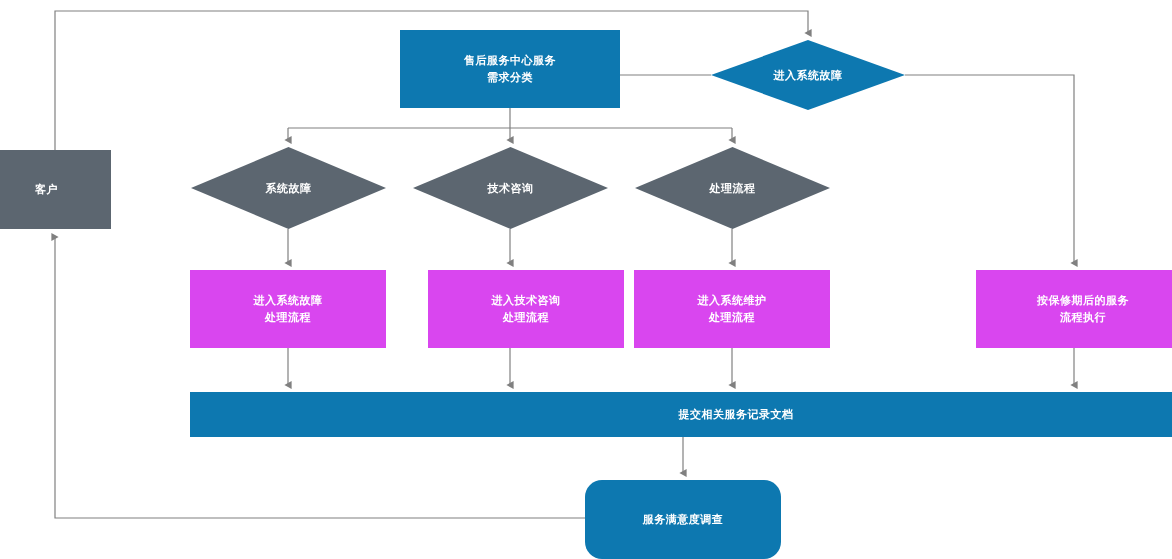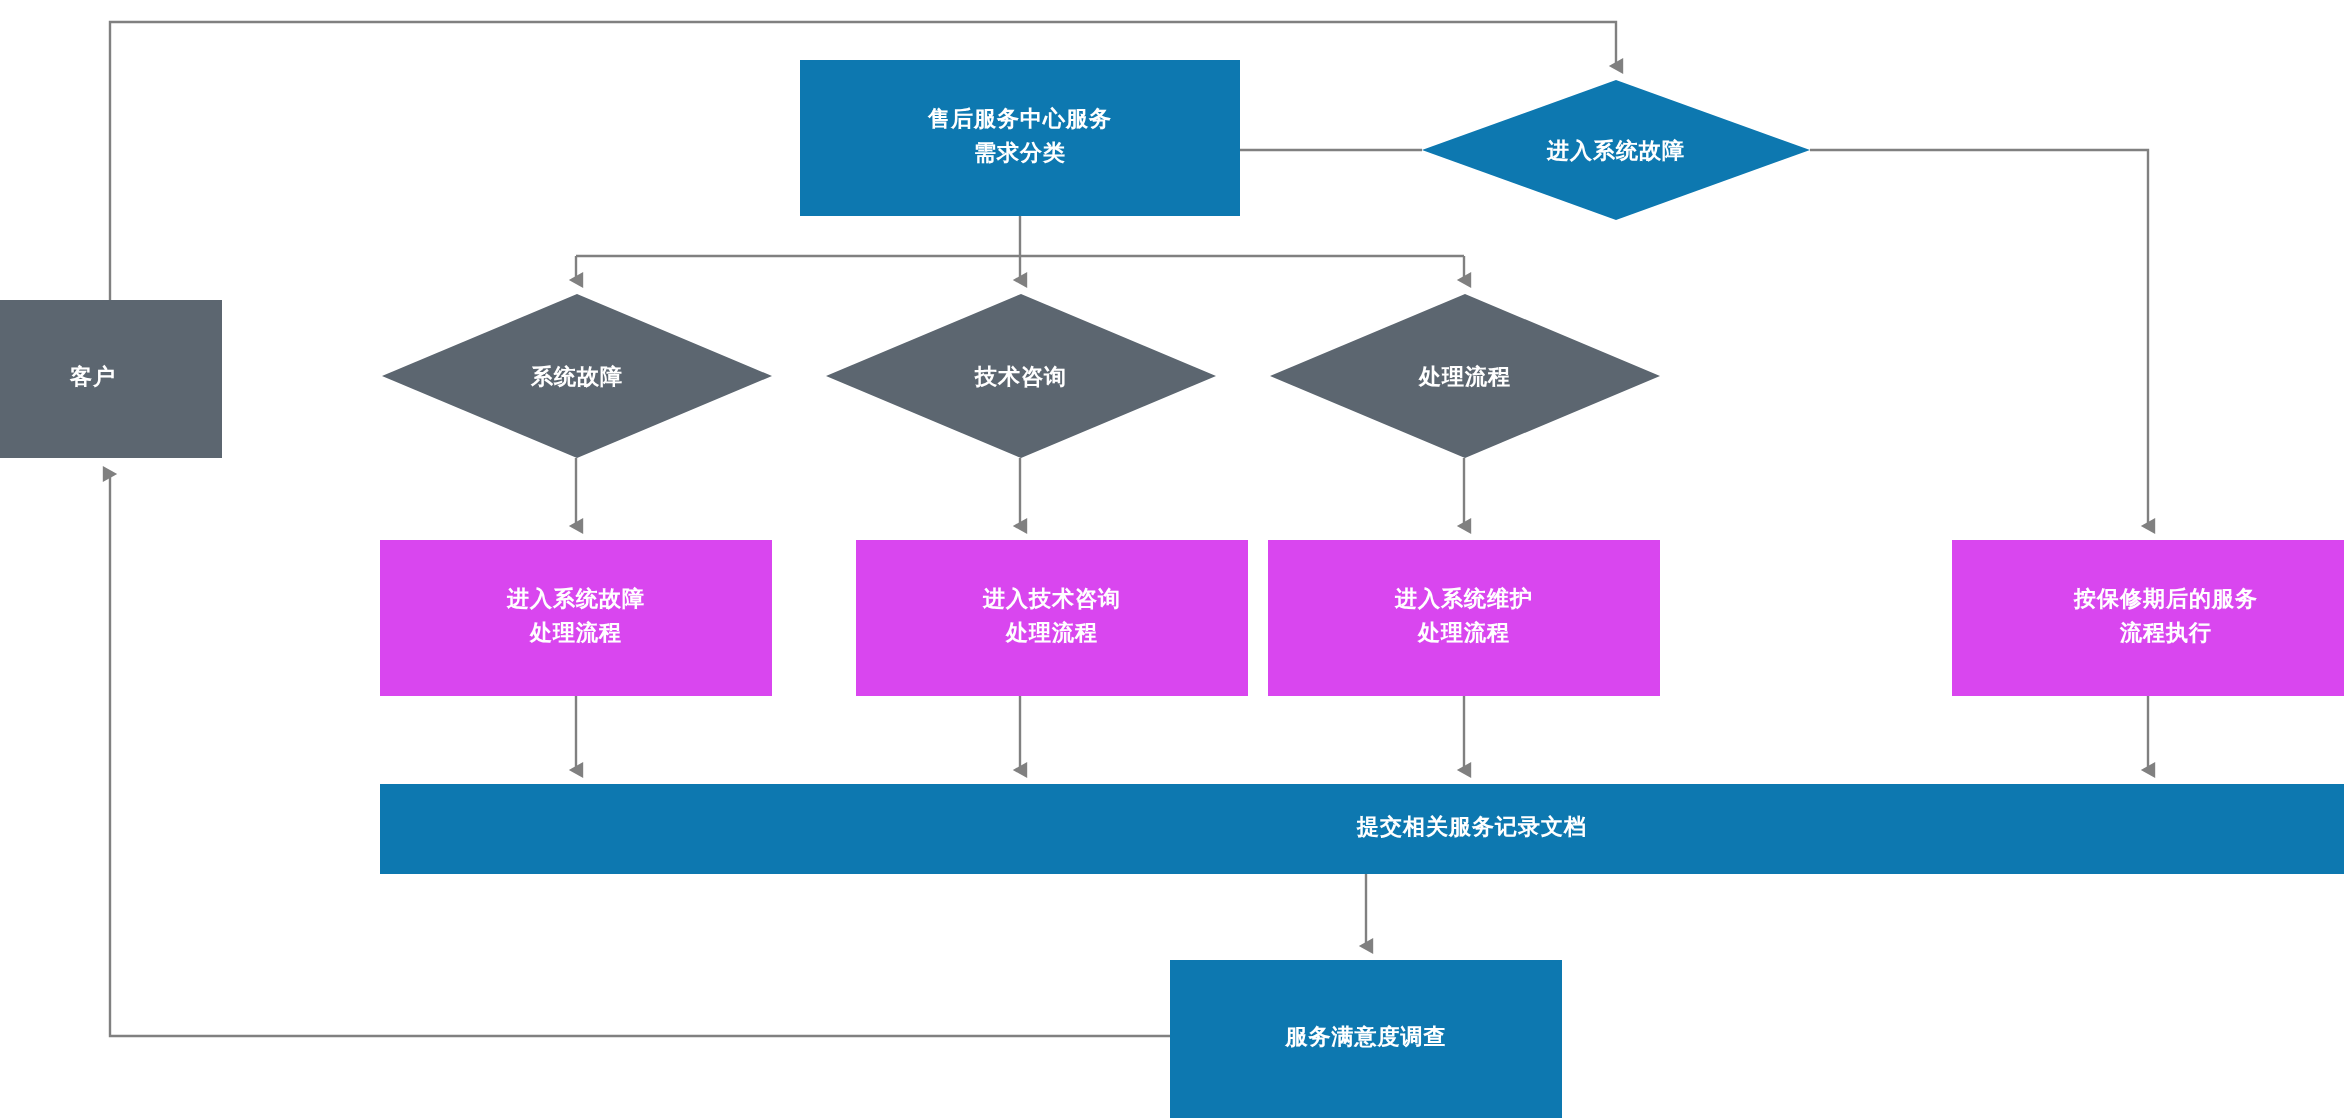--- a/index.html
+++ b/index.html
@@ -170,17 +170,17 @@
 
   <div class="node rect-dark fs16" style="left:976px; top:270px; width:214px; height:78px;">
     <span class="label">按保修期后的服务
 流程执行</span>
   </div>
 
   <div class="node rect-blue fs16" style="left:190px; top:392px; width:1092px; height:45px;">
     <span class="label">提交相关服务记录文档</span>
   </div>
 
-  <div class="node rect-blue fs16" style="left:585px; top:480px; width:196px; height:79px;">
+  <div class="node rect-blue fs16" style="left:585px; top:480px; width:196px; height:79px;border-radius:17px;">
     <span class="label">服务满意度调查</span>
   </div>
 
 </div>
 
 </body></html>

